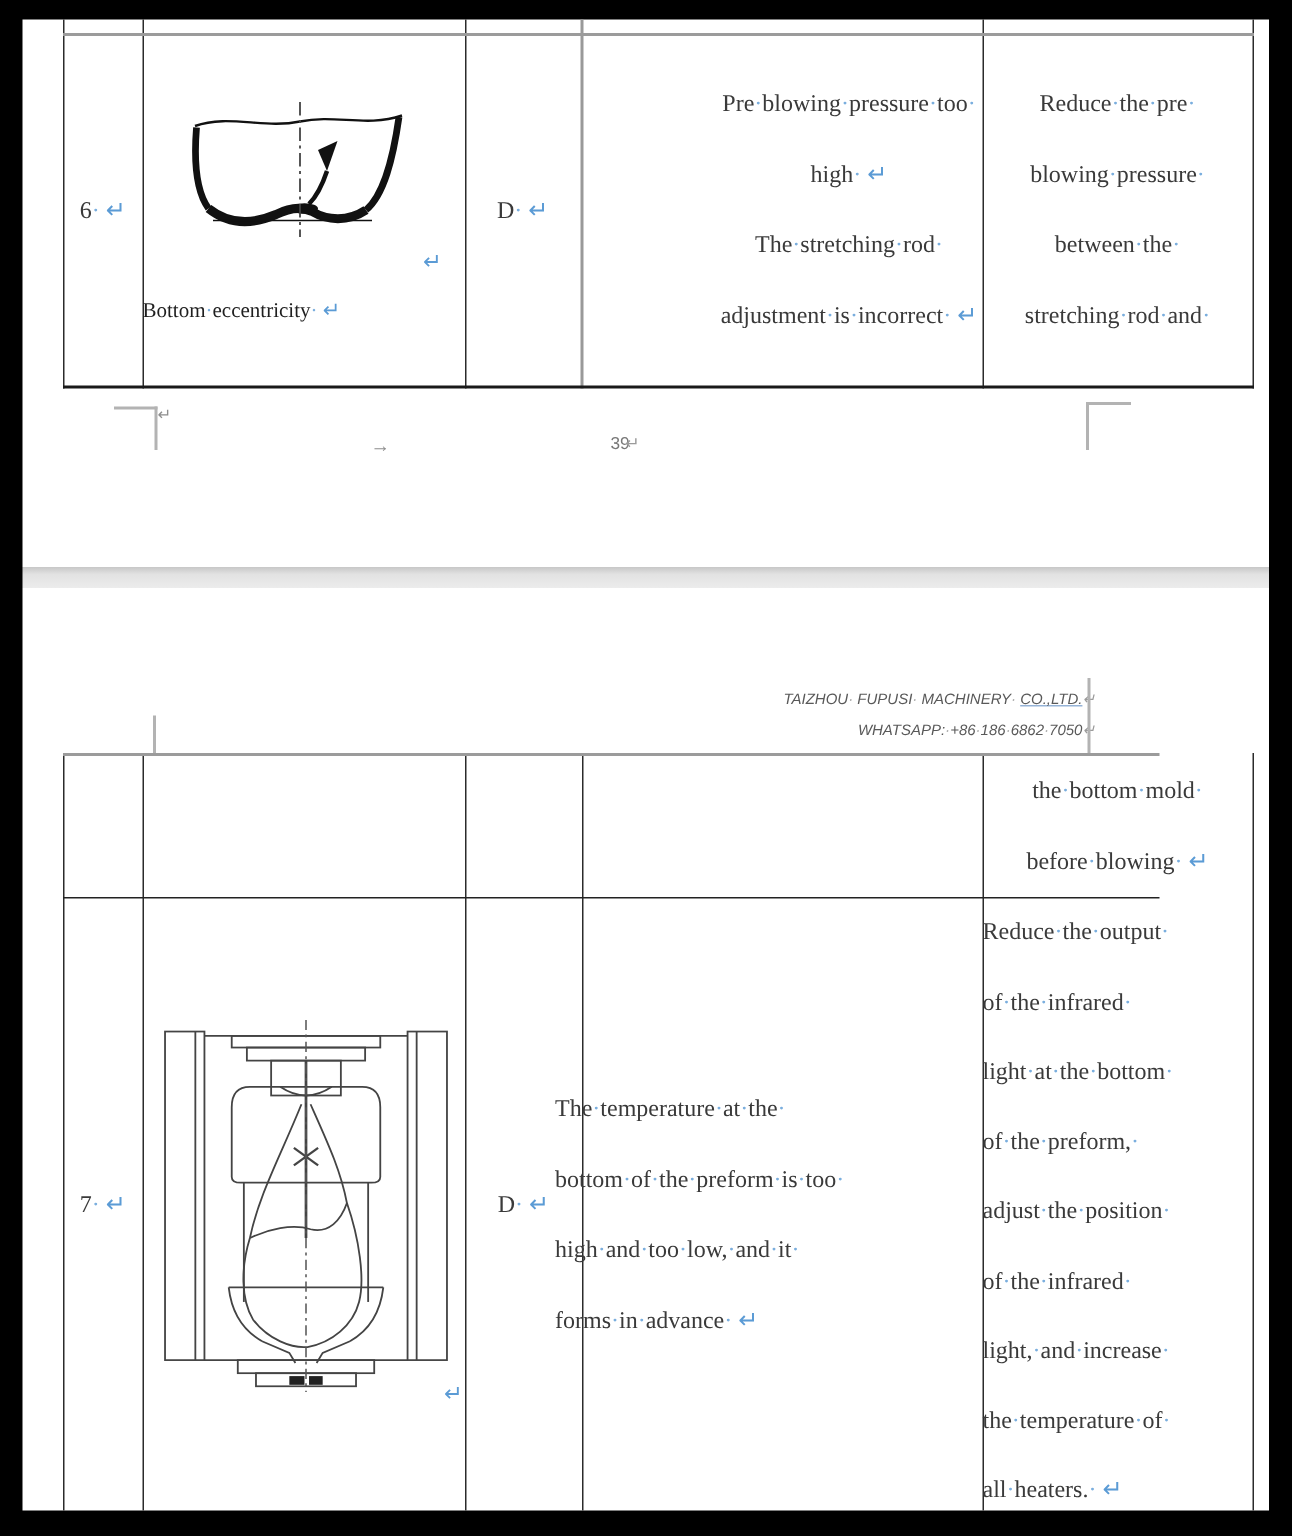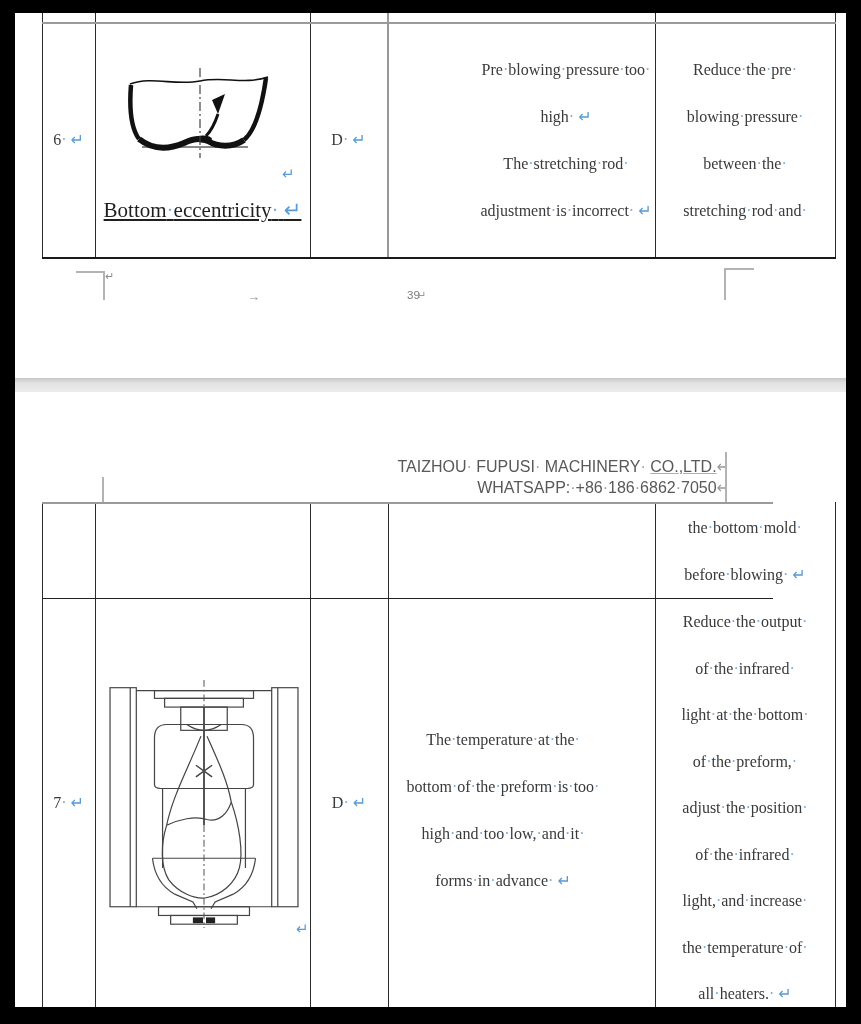--- a/index.html
+++ b/index.html
@@ -16,44 +16,44 @@
   .vline.gray{width:2px;background:#999;}
   .hline{position:absolute;left:0;right:0;height:1px;background:#222;}
   .hline.thick{height:2px;background:#1a1a1a;}
   .hline.gray{height:2px;background:#9b9b9b;}
 
   .cell{position:absolute;display:flex;flex-direction:column;align-items:center;
         justify-content:center;text-align:center;color:#3a3a3a;font-size:16px;}
   .cell .line{white-space:nowrap;}
   .lh47 .line{line-height:47px;}
   .lh465 .line{line-height:46.5px;}
-  .abscell{position:absolute;text-align:center;color:#3a3a3a;font-size:16px;}
-
-  .caption{position:absolute;text-align:center;color:#1f1f1f;font-size:21px;text-decoration:underline;}
+  .abscell{position:absolute;color:#3a3a3a;font-size:16px;}
+
+  .caption{position:absolute;text-align:left;color:#1f1f1f;font-size:14px;}
   .figure{position:absolute;}
   .pilcrow{position:absolute;font-size:15px;color:#5b9bd5;}
 
   .dot{color:#7aaede;}
   .pcr{color:#5b9bd5;}
   .gray-marks .dot,.gray-marks .pcr{color:#9b9b9b;}
 
   
   .cm{position:absolute;}
   .cm-tl{border-top:2px solid #b3b3b3;border-right:2px solid #b3b3b3;}  
   .cm-tr{border-top:2px solid #b3b3b3;border-left:2px solid #b3b3b3;}   
   .cm-bl{border-bottom:2px solid #b3b3b3;border-right:2px solid #b3b3b3;}
   .cm-br{border-bottom:2px solid #b3b3b3;border-left:2px solid #b3b3b3;} 
 
   .footer-mark{position:absolute;color:#8f8f8f;font-size:11px;}
   .pagenum{position:absolute;color:#787878;font-size:11.5px;
            font-family:"Liberation Sans",sans-serif;}
   .pagenum .pnmark{color:#9b9b9b;margin-left:-3px;}
 
   .hdr{position:absolute;right:116px;top:64px;text-align:right;line-height:21px;
-       font-family:"Liberation Sans",sans-serif;font-size:16px;color:#595959;}
+       font-family:"Liberation Sans",sans-serif;font-size:10px;color:#595959;font-style:italic;}
   .hdr .link{text-decoration:underline;text-decoration-color:#95b3d7;}
 </style>
 </head>
 <body>
 
 <div class="canvas">
 
   <div class="page" id="page1">
 
     <div class="tbl" style="left:27px;top:0;width:794px;height:246px;">

